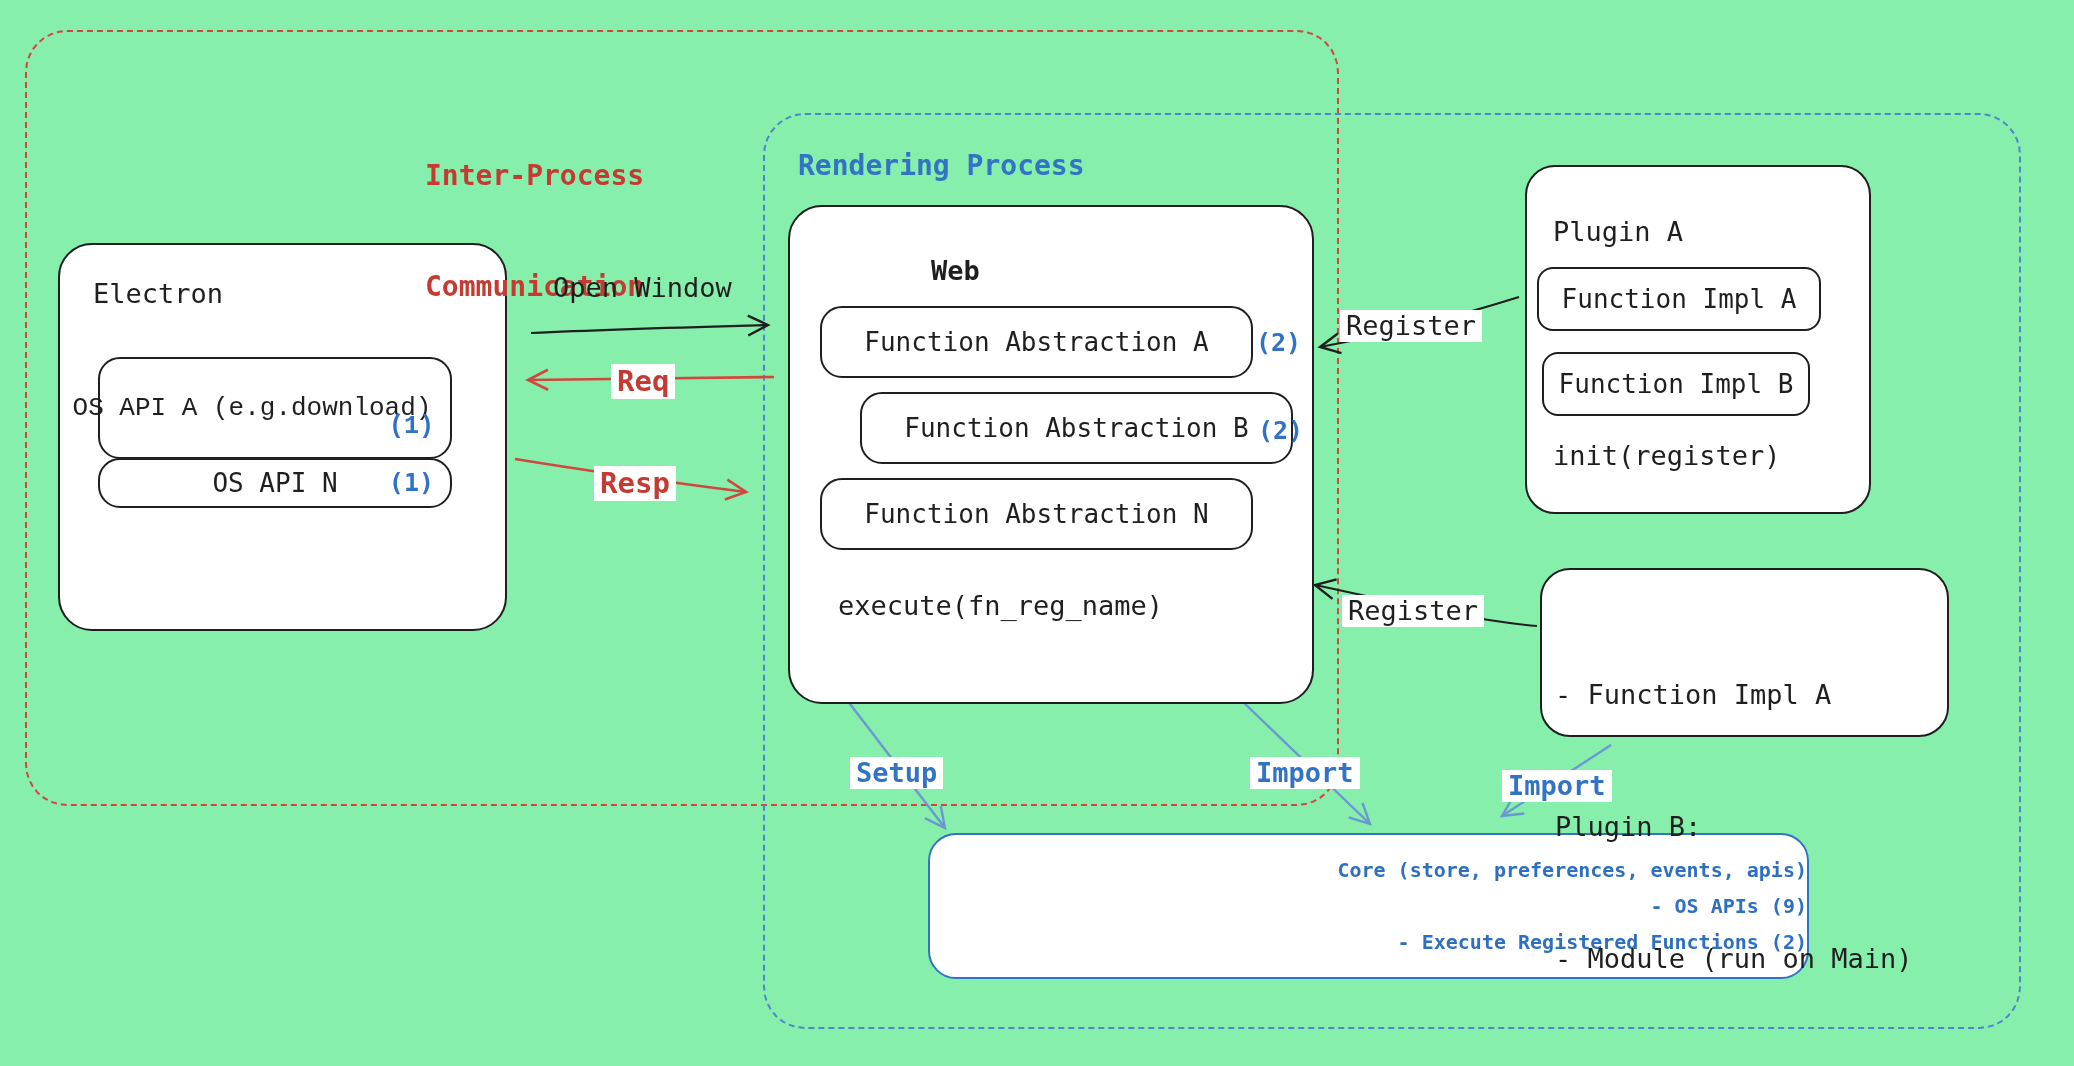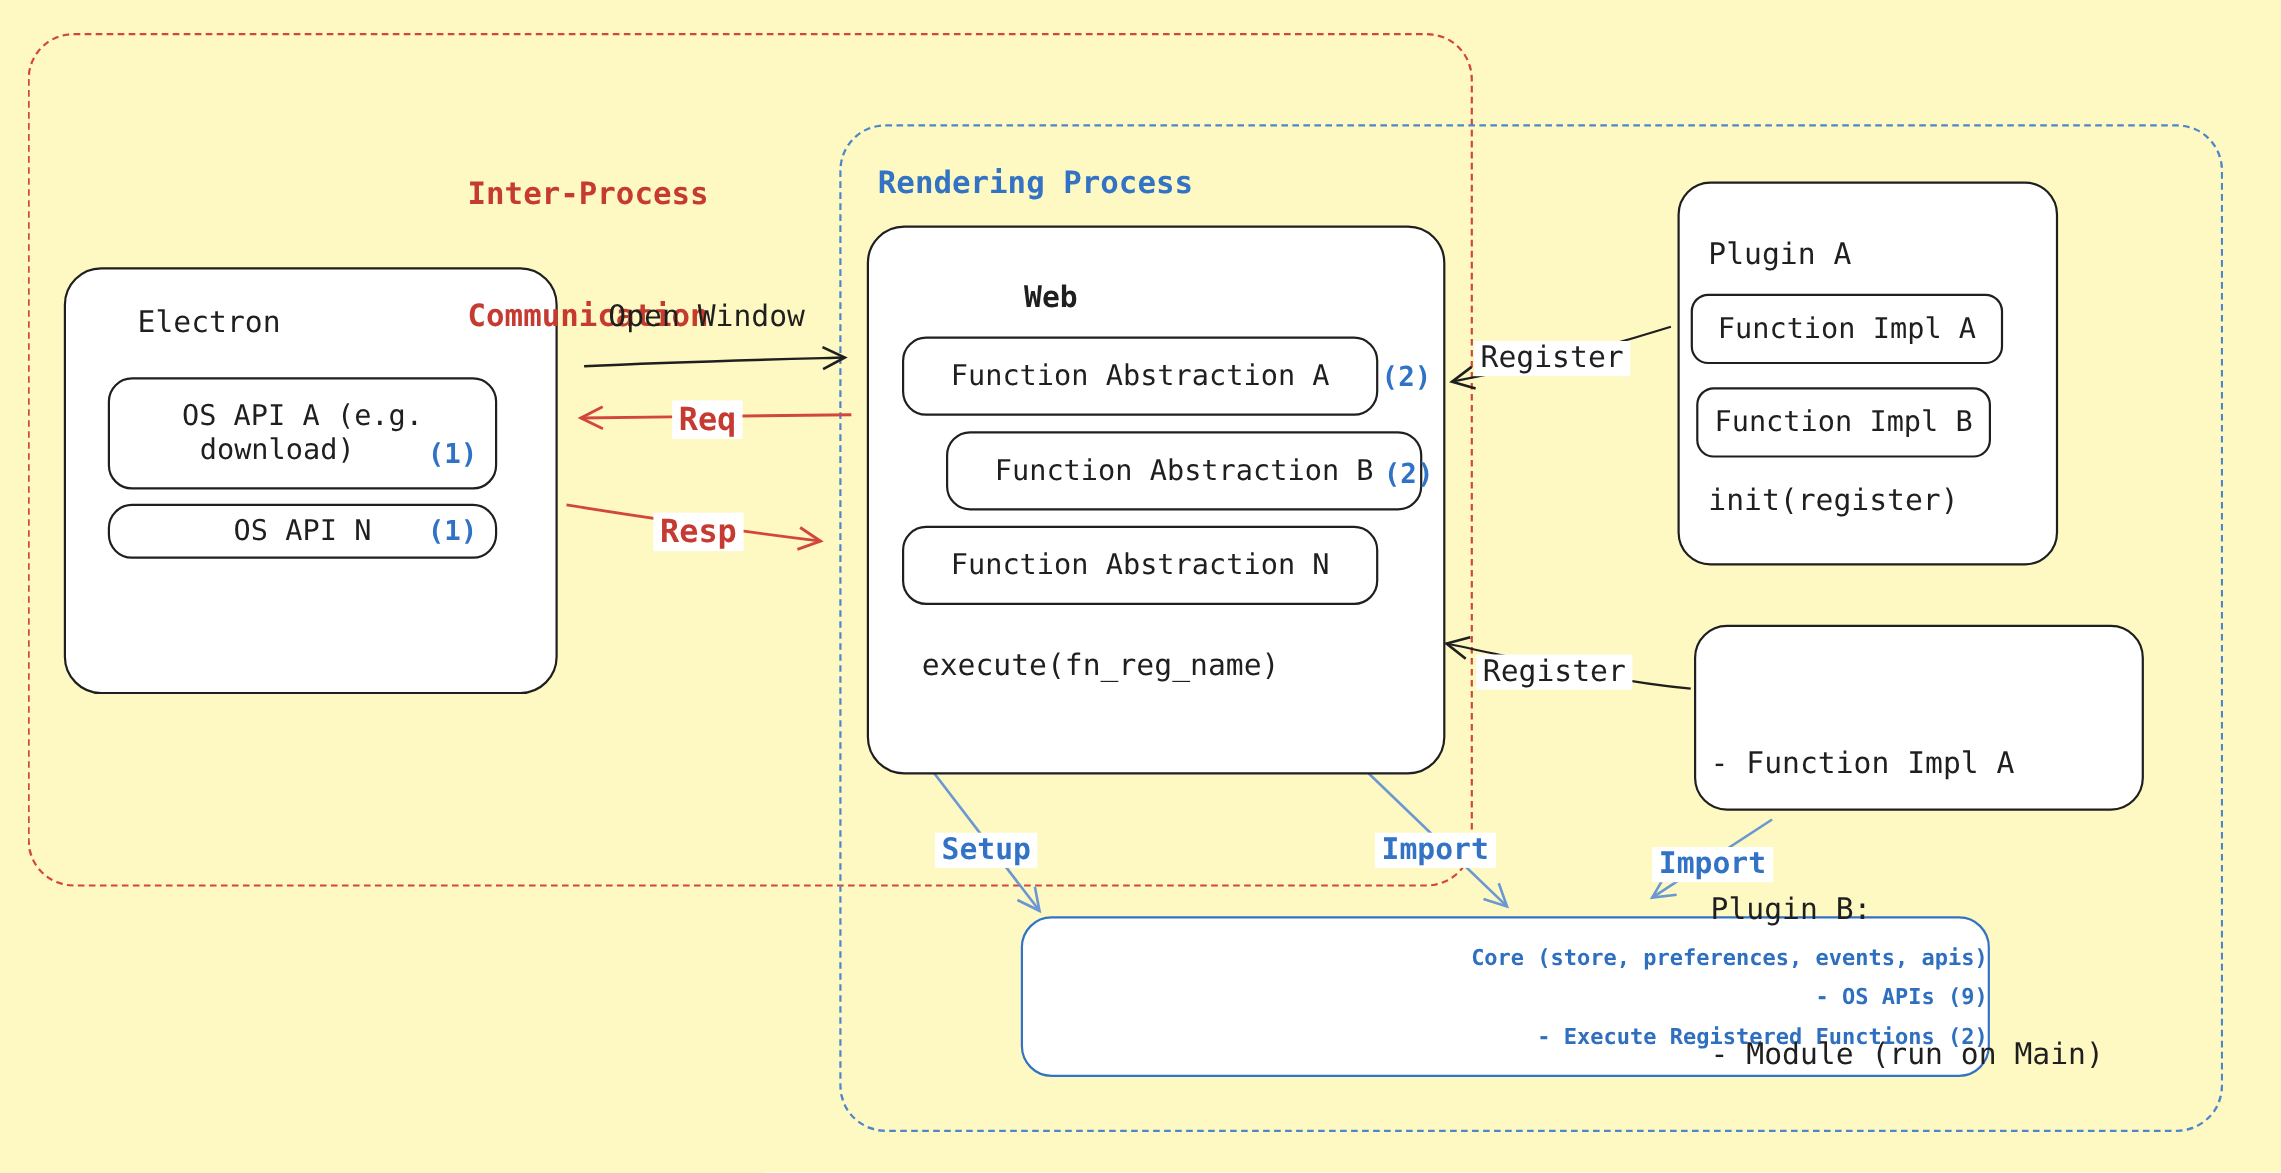--- a/index.html
+++ b/index.html
@@ -1,17 +1,17 @@
 <!DOCTYPE html>
 <html><head>
 <meta charset="utf-8">
 <style>
   html,body{margin:0;padding:0;background:#ffffff;}
   #stage{
-    position:relative;width:2074px;height:1066px;background:#fef9c3;overflow:hidden;
+    position:relative;width:2074px;height:1066px;background:#86efac;overflow:hidden;
     font-family:"DejaVu Sans Mono","Liberation Mono",monospace;color:#1f1f1f;
   }
   .region{position:absolute;border:2.5px dashed;border-radius:42px;background:transparent;z-index:0;}
   .region.red{border-color:#d2473d;}
   .region.blue{border-color:#4d86cb;}
   svg.overlay{position:absolute;left:0;top:0;z-index:1;pointer-events:none;}
   .box{position:absolute;border:2px solid #1f1f1f;border-radius:34px;background:#ffffff;z-index:2;}
   .innerbox{position:absolute;border:2px solid #1f1f1f;border-radius:22px;background:#ffffff;z-index:3;
     display:flex;align-items:center;justify-content:center;font-size:26px;white-space:nowrap;}
   .lbl{position:absolute;z-index:4;white-space:pre;font-size:27px;line-height:1.2;}
@@ -55,23 +55,23 @@
     <path d="M1611,745 L1502,816" fill="none" stroke="#6b98d2" stroke-width="2.4" marker-end="url(#ah-blue)"></path>
   </svg>
 
   <div class="lbl red title2" style="left:425px;top:84px;">
     <div>Inter-Process</div>
     <div>Communication</div>
   </div>
   <div class="lbl blue title2" style="left:798px;top:148px;">Rendering Process</div>
 
   <div class="box" style="left:58px;top:243px;width:445px;height:384px;"></div>
-  <div class="lbl" style="left:93px;top:278px;margin-left:32px;">Electron</div>
+  <div class="lbl" style="left:93px;top:278px;">Electron</div>
 
-  <div class="innerbox" style="left:98px;top:343px;width:350px;height:98px;flex-direction:column;line-height:31px;">
+  <div class="innerbox" style="left:98px;top:357px;width:350px;height:98px;flex-direction:row;line-height:31px;font-family:Liberation Mono, monospace;">
     <div>OS API A (e.g.</div>
     <div style="padding-right:46px;">download)</div>
     <span class="badge" style="right:16px;top:52px;">(1)</span>
   </div>
 
   <div class="innerbox" style="left:98px;top:458px;width:350px;height:46px;">
     <span>OS API N</span>
     <span class="badge" style="right:16px;top:8px;">(1)</span>
   </div>
 

